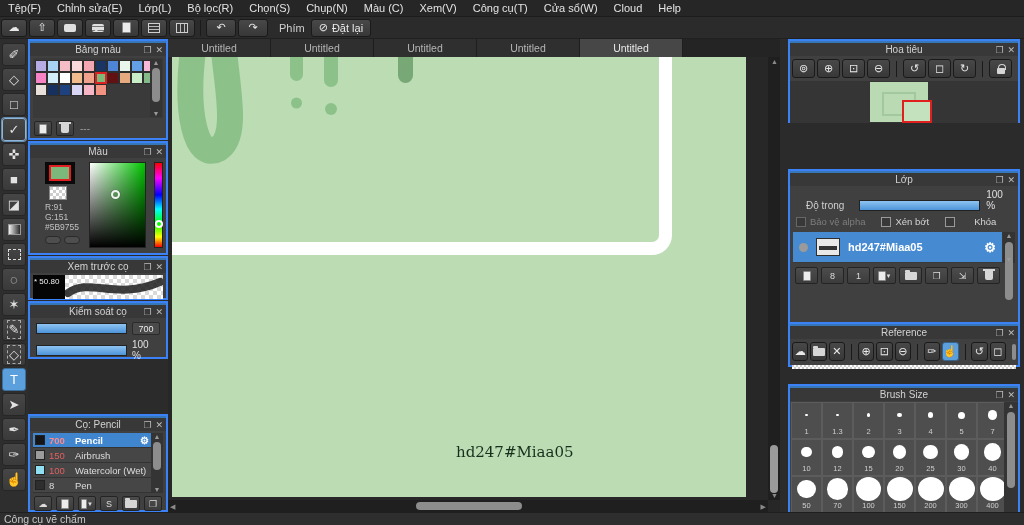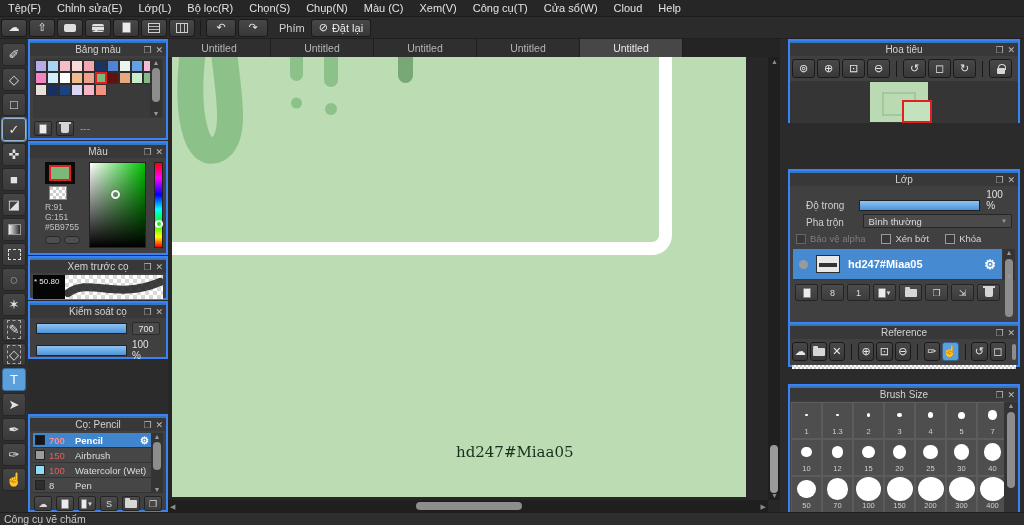--- a/index.html
+++ b/index.html
@@ -533,37 +533,30 @@
         <span>✕</span>
       </span>
   </div>
   <div class="lrow">
     <span style="width:52px">Độ trong</span>
     <div class="slider">
         <div class="fill"></div>
       </div>
     <span class="valtext">100 %</span>
   </div>
-  <div class="lrow">
-    <span style="width:52px">Pha trộn</span>
-    <div id="blend-select">
-      <span>Bình thường</span>
-      <span style="font-size:6px;color:#999">▼</span>
-    </div>
-  </div>
   <div id="chk-row">
     <span class="dim" style="display:flex;gap:4px;align-items:center">
       <span class="chk"></span>
       <span class="chklbl">Bảo vệ alpha</span>
     </span>
     <span style="display:flex;gap:4px;align-items:center">
       <span class="chk"></span>
       <span class="chklbl">Xén bớt</span>
     </span>
-    <span style="display:flex;gap:4px;align-items:center">
+    <span style="display:flex;gap:19px;align-items:center">
       <span class="chk"></span>
       <span class="chklbl">Khóa</span>
     </span>
   </div>
   <div id="layer-list">
     <div class="layrow sel">
       <span class="eye-dot"></span>
       <span class="lthumb text"></span>
       <span>hd247#Miaa05</span>
       <span class="gear">⚙</span>

